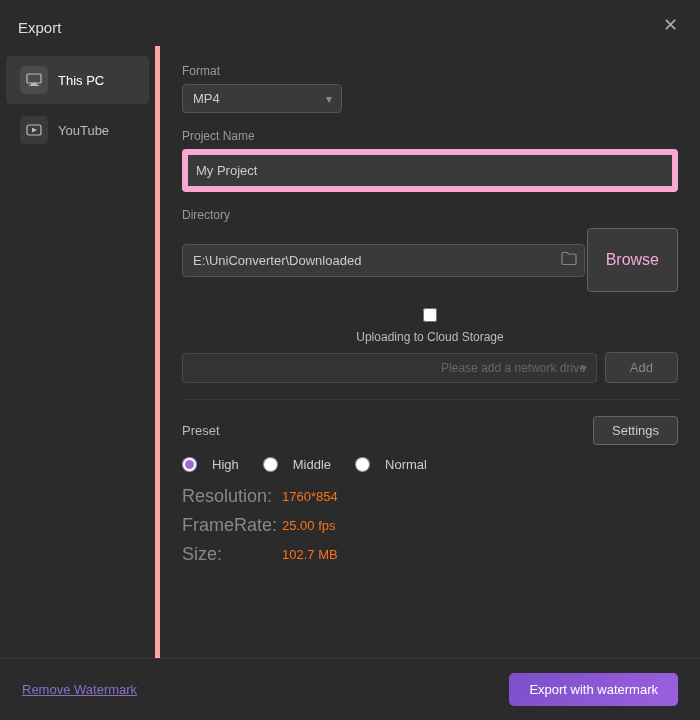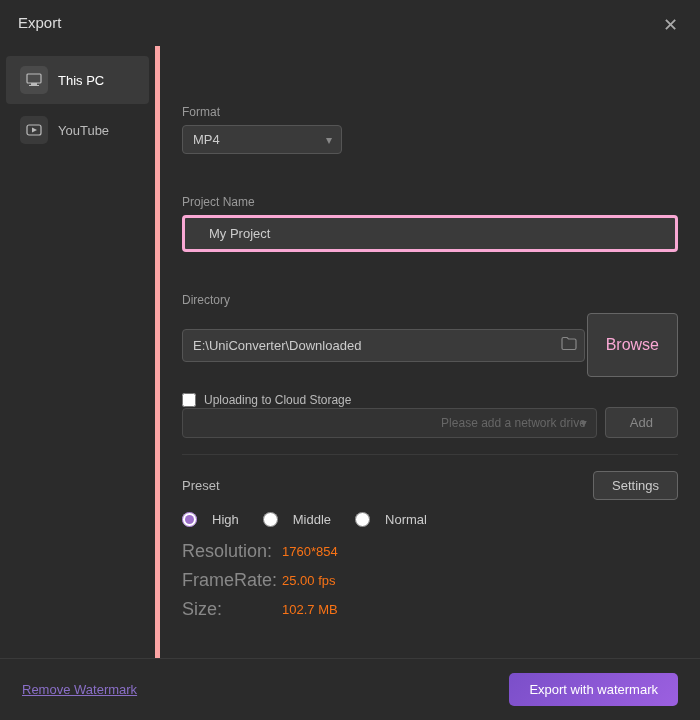--- a/index.html
+++ b/index.html
@@ -14,21 +14,21 @@
     .dialog {
       width: 700px;
       height: 720px;
       background: #2b2b2b;
       display: flex;
       flex-direction: column;
       position: relative;
     }
     .title-bar {
       display: flex;
-      align-items: flex-start;
+      align-items: flex-end;
       justify-content: space-between;
       padding: 14px 18px 10px 18px;
       background: #2b2b2b;
     }
     .title-bar-title {
       font-size: 15px;
       color: #ddd;
       font-weight: 500;
     }
     .close-btn {
@@ -86,21 +86,20 @@
     }
     .content {
       flex: 1;
       padding: 18px 22px;
       overflow-y: auto;
     }
     .field-label {
       font-size: 12px;
       color: #999;
       margin-bottom: 6px;
-      margin-top: 41px;
     }
     .field-row {
       margin-bottom: 16px;
     }
     select.field-select {
       background: #3a3a3a;
       border: 1px solid #555;
       color: #ccc;
       padding: 6px 10px;
       border-radius: 4px;
@@ -121,23 +120,23 @@
       right: 10px;
       top: 50%;
       transform: translateY(-50%);
       color: #888;
       pointer-events: none;
       font-size: 12px;
     }
     input[type="text"].field-input {
       width: 100%;
       background: #3a3a3a;
-      border: 3px solid #f9a8d4;
-      color: #ccc;
-      padding: 8px 24px;
+      border: 6px solid #f9a8d4;
+      color: #ccc;
+      padding: 8px 8px;
       border-radius: 4px;
       font-size: 13px;
       outline: none;
     }
     .directory-row {
       display: flex;
       align-items: center;
       gap: 2px;
     }
     .directory-input-wrapper {
@@ -172,20 +171,22 @@
       padding: 22px 18px;
       border-radius: 4px;
       font-size: 16px;
       cursor: pointer;
       white-space: nowrap;
     }
     .checkbox-row {
       display: flex;
       align-items: center;
       gap: 8px;
+      margin-bottom: 8px;
+      flex-direction: column;
     }
     .checkbox-row input[type="checkbox"] {
       width: 14px;
       height: 14px;
       cursor: pointer;
       accent-color: #7b5ea7;
     }
     .checkbox-label {
       font-size: 12px;
       color: #bbb;

